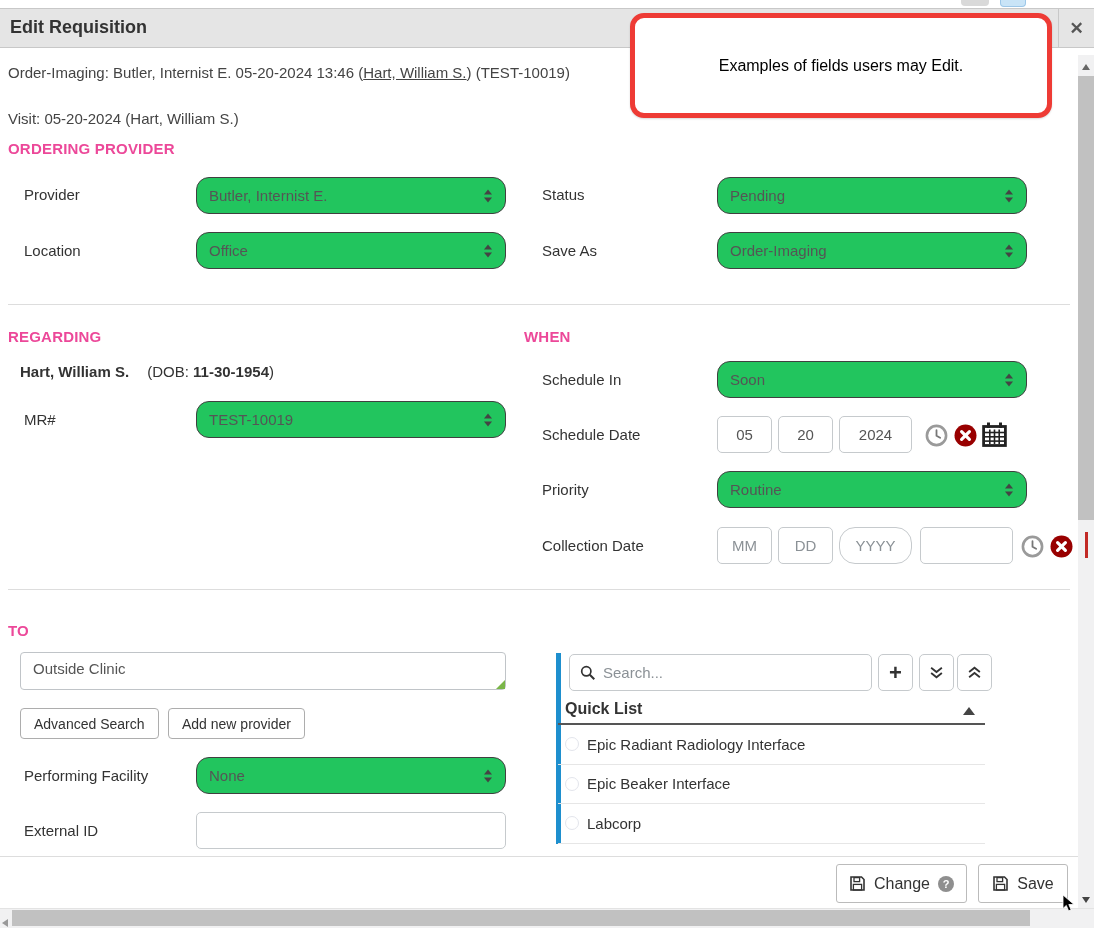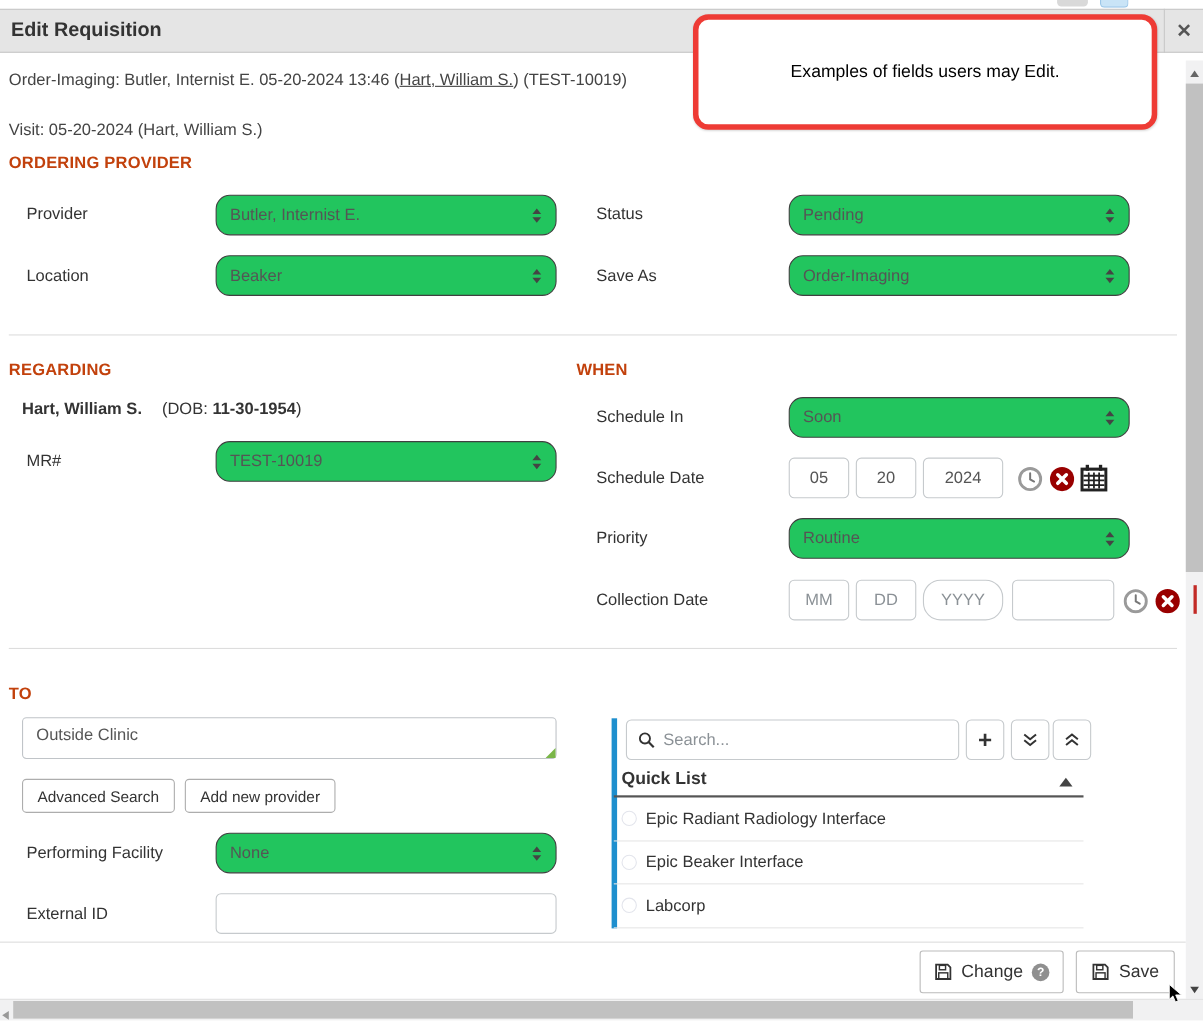--- a/index.html
+++ b/index.html
@@ -18,21 +18,21 @@
 
   
   .callout { position:absolute; left:630px; top:13px; width:422px; height:105px; background:#fff;
              border:5px solid #ee3b35; border-radius:14px; z-index:20;
              display:flex; align-items:center; justify-content:center; box-shadow:0 1px 2px rgba(0,0,0,.15); }
   .callout span { font-size:16px; color:#000; }
 
   .txtline { position:absolute; font-size:15px; color:#444; }
   .ulink { text-decoration:underline; cursor:pointer; }
 
-  .sechead { position:absolute; font-size:15px; font-weight:bold; color:#c2410c; letter-spacing:.2px; }
+  .sechead { position:absolute; font-size:15px; font-weight:bold; color:#ec4899; letter-spacing:.2px; }
 
   .lbl { position:absolute; font-size:15px; color:#333; }
 
   .sel { position:absolute; height:37px; background:#22c55e; border:1px solid #404040; border-radius:13px;
          display:flex; align-items:center; padding:0 34px 0 12px; cursor:pointer; }
   .sel .sel-text { font-size:15px; color:#555; white-space:nowrap; overflow:hidden; }
   .updown { position:absolute; right:13px; top:50%; transform:translateY(-50%); display:flex; flex-direction:column; align-items:center; }
   .updown .up { width:0; height:0; border-left:4px solid transparent; border-right:4px solid transparent; border-bottom:5px solid #444; margin-bottom:3px; }
   .updown .dn { width:0; height:0; border-left:4px solid transparent; border-right:4px solid transparent; border-top:5px solid #444; }
 
@@ -131,21 +131,21 @@
   <div class="sel" style="left:717px; top:177px; width:310px;">
     <span class="sel-text">Pending</span>
     <span class="updown">
         <i class="up"></i>
         <i class="dn"></i>
       </span>
   </div>
 
   <div class="lbl" style="left:24px; top:242px;">Location</div>
   <div class="sel" style="left:196px; top:232px; width:310px;">
-    <span class="sel-text">Beaker</span>
+    <span class="sel-text">Office</span>
     <span class="updown">
         <i class="up"></i>
         <i class="dn"></i>
       </span>
   </div>
 
   <div class="lbl" style="left:542px; top:242px;">Save As</div>
   <div class="sel" style="left:717px; top:232px; width:310px;">
     <span class="sel-text">Order-Imaging</span>
     <span class="updown">

